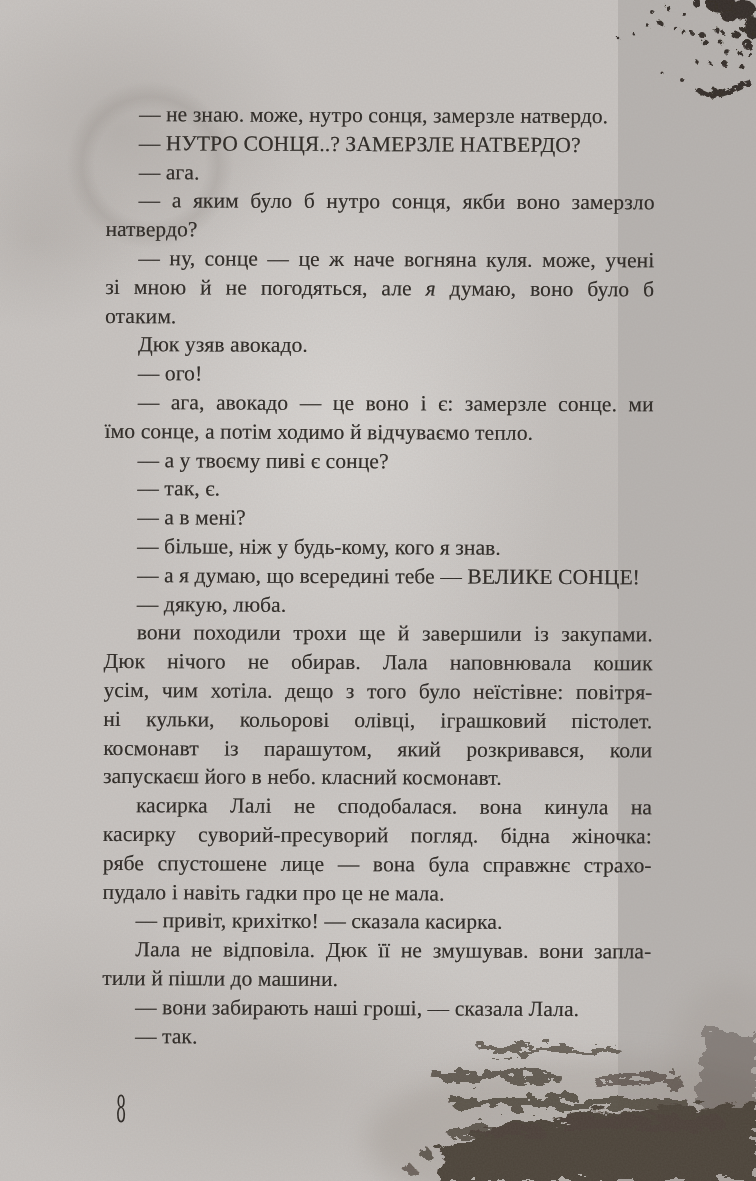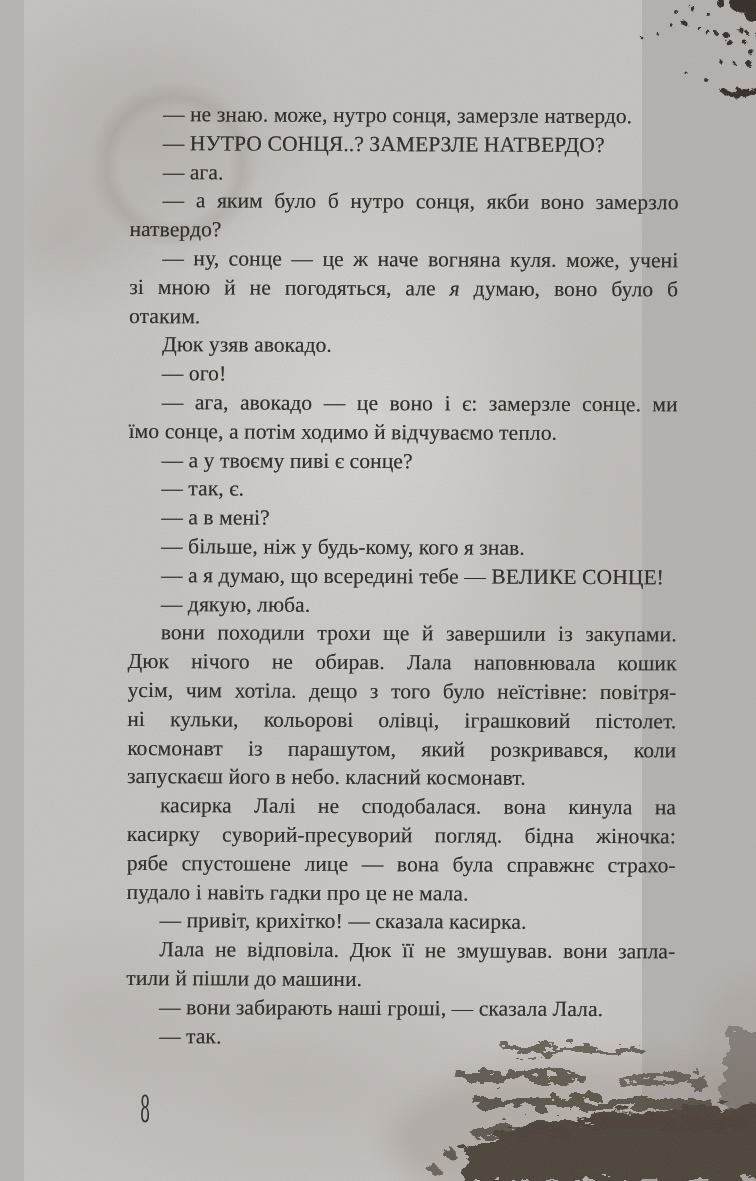--- a/index.html
+++ b/index.html
@@ -13,21 +13,20 @@
     background-color:#c8c4c1;
     background-image:
       radial-gradient(ellipse 270px 210px at 120px 130px, rgba(122,115,109,0.22), rgba(122,115,109,0) 70%),
       radial-gradient(circle 95px at 150px 165px, rgba(200,196,193,0) 55px, rgba(118,110,104,0.16) 68px, rgba(200,196,193,0) 84px),
       radial-gradient(ellipse 160px 130px at 35px 240px, rgba(118,111,105,0.16), rgba(118,111,105,0) 70%),
       radial-gradient(ellipse 320px 430px at 340px 430px, rgba(240,238,235,0.40), rgba(240,238,235,0) 70%),
       radial-gradient(ellipse 260px 520px at 610px 520px, rgba(128,122,116,0.10), rgba(128,122,116,0) 75%),
       radial-gradient(ellipse 430px 190px at 270px 1080px, rgba(146,139,133,0.20), rgba(146,139,133,0) 70%),
       radial-gradient(ellipse 210px 160px at 70px 1010px, rgba(138,131,125,0.14), rgba(138,131,125,0) 70%),
       radial-gradient(ellipse 520px 300px at 500px 900px, rgba(236,234,231,0.22), rgba(236,234,231,0) 70%);
-    margin-left: 24px;
   }
   .text-block{
     position:absolute;left:106px;top:100px;width:549px;
     font-size:21.5px;line-height:28.8px;color:#2e2a26;
     letter-spacing:0.1px;
     text-shadow:0.25px 0 0 rgba(46,42,38,0.55);
     transform:rotate(0.25deg);transform-origin:top left;
   }
   .line{text-align:justify;text-align-last:justify;}
   .line.para-end{text-align-last:left;}

